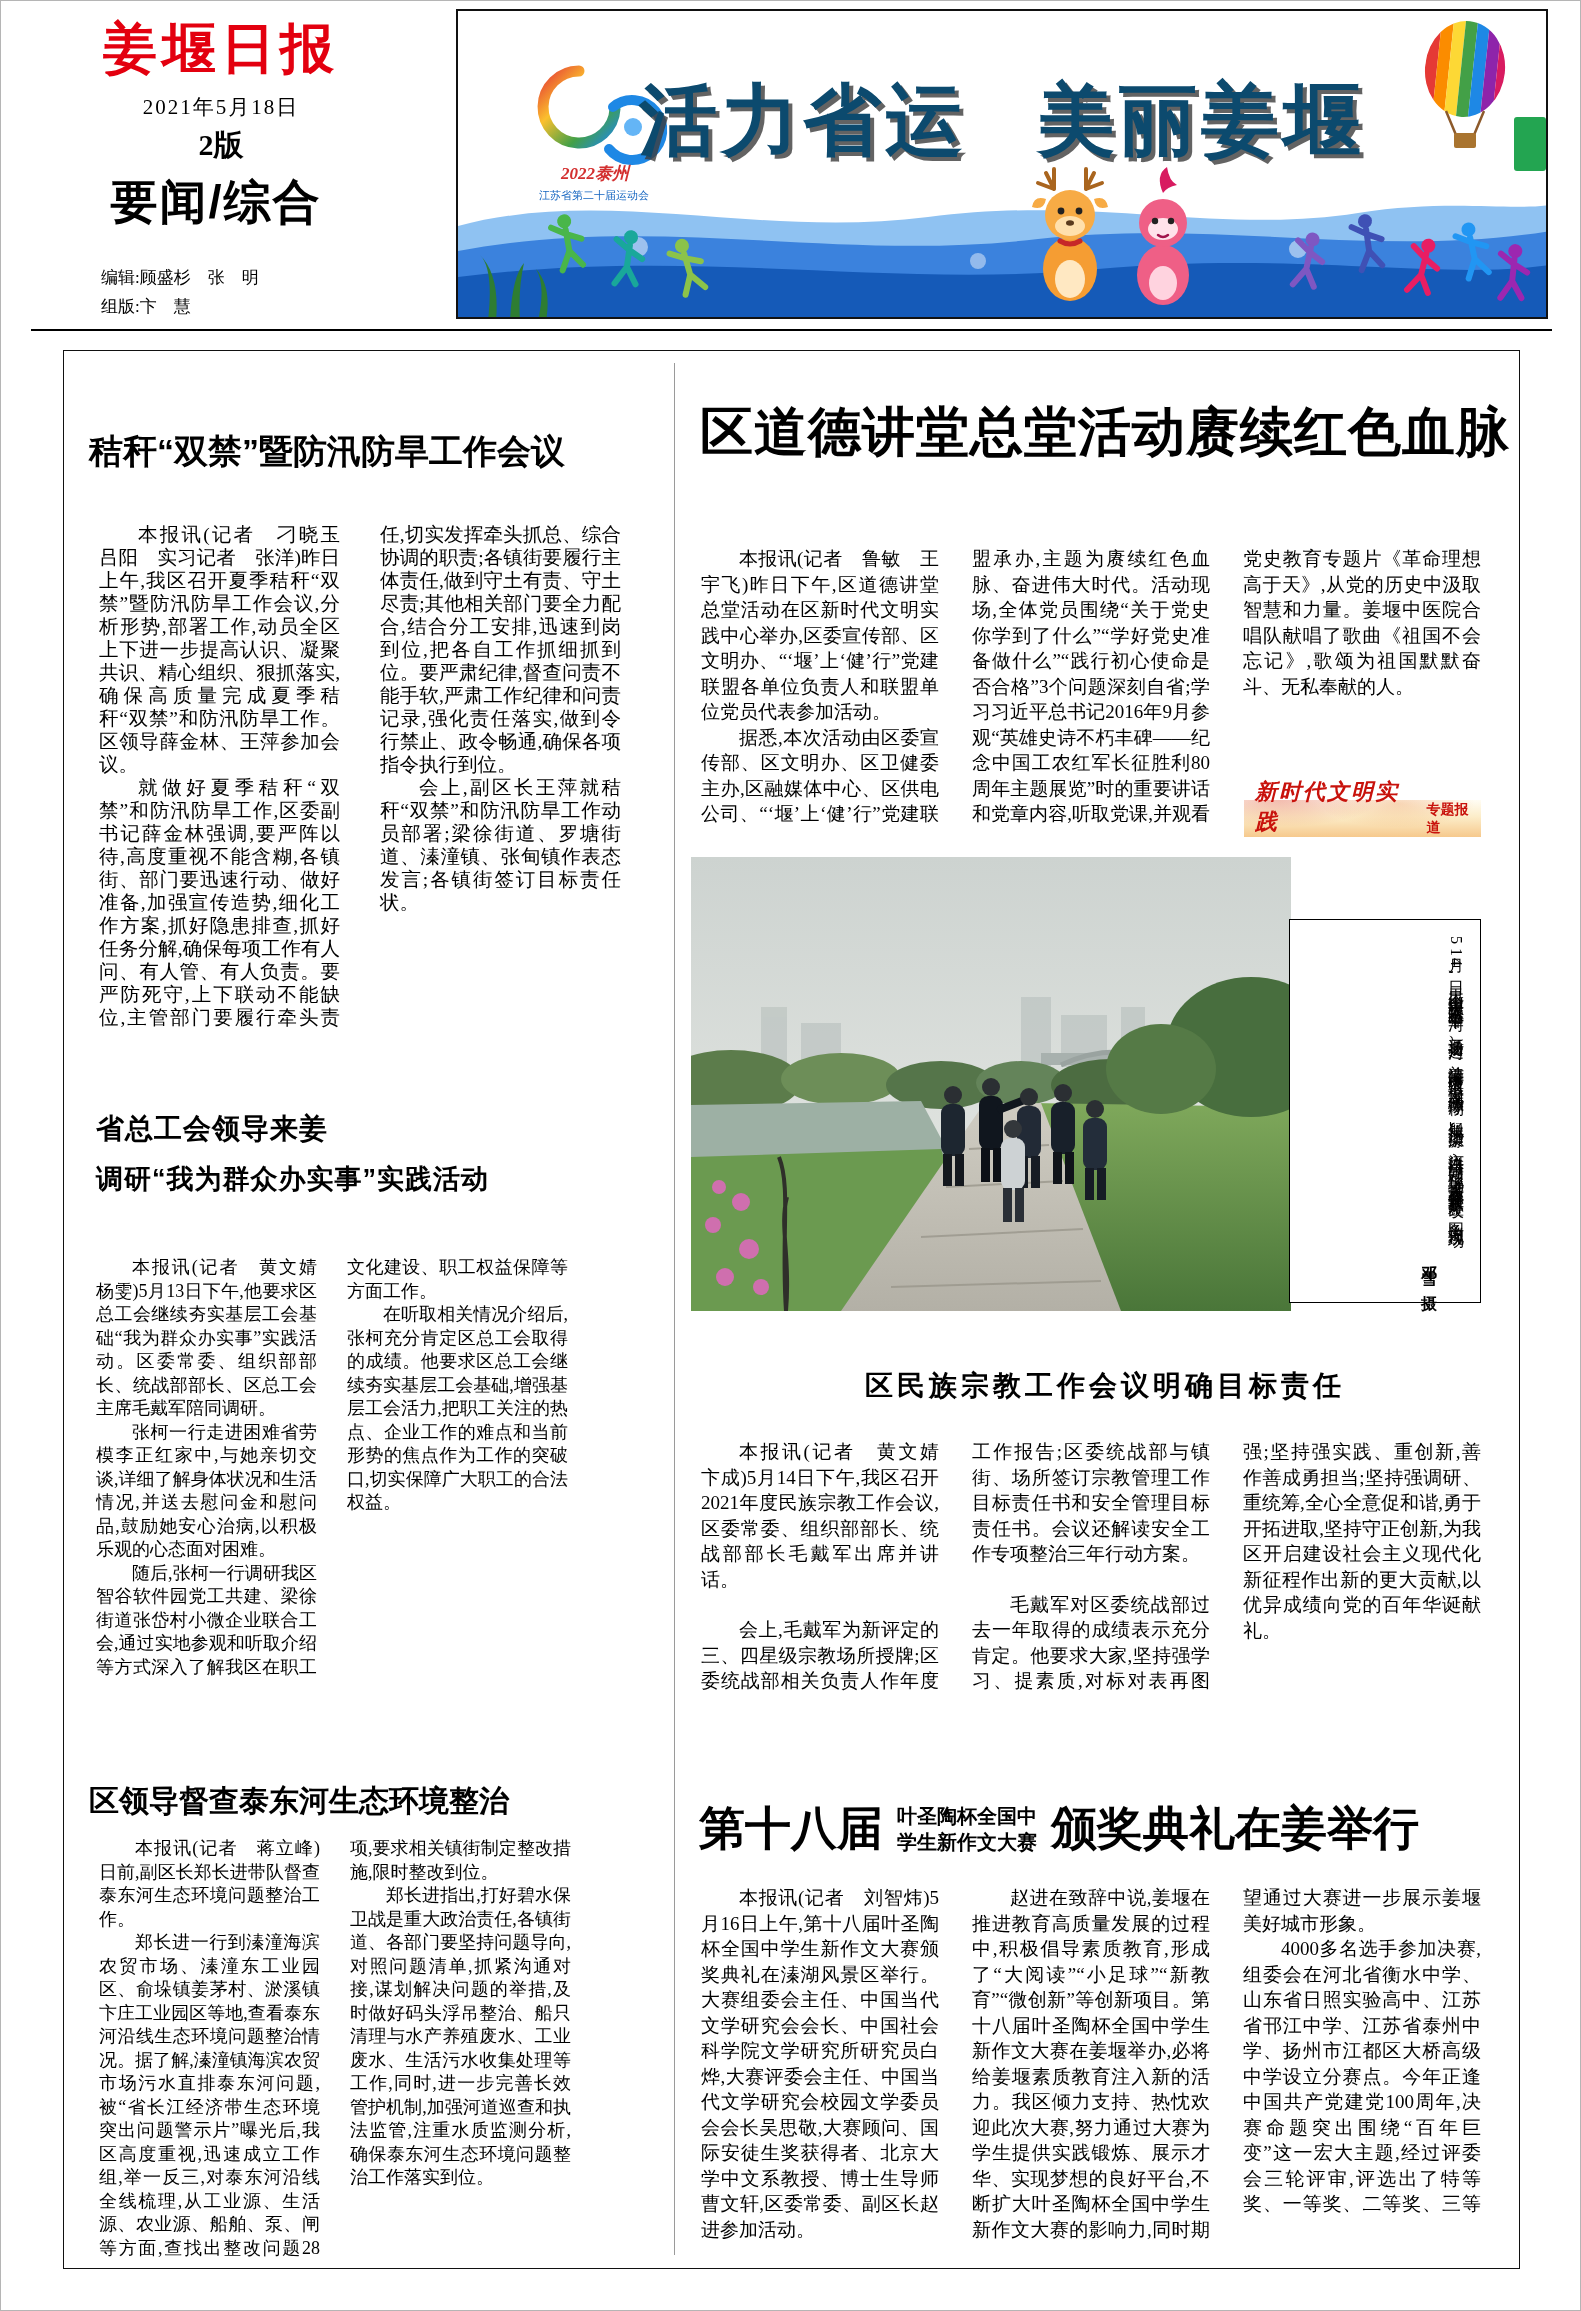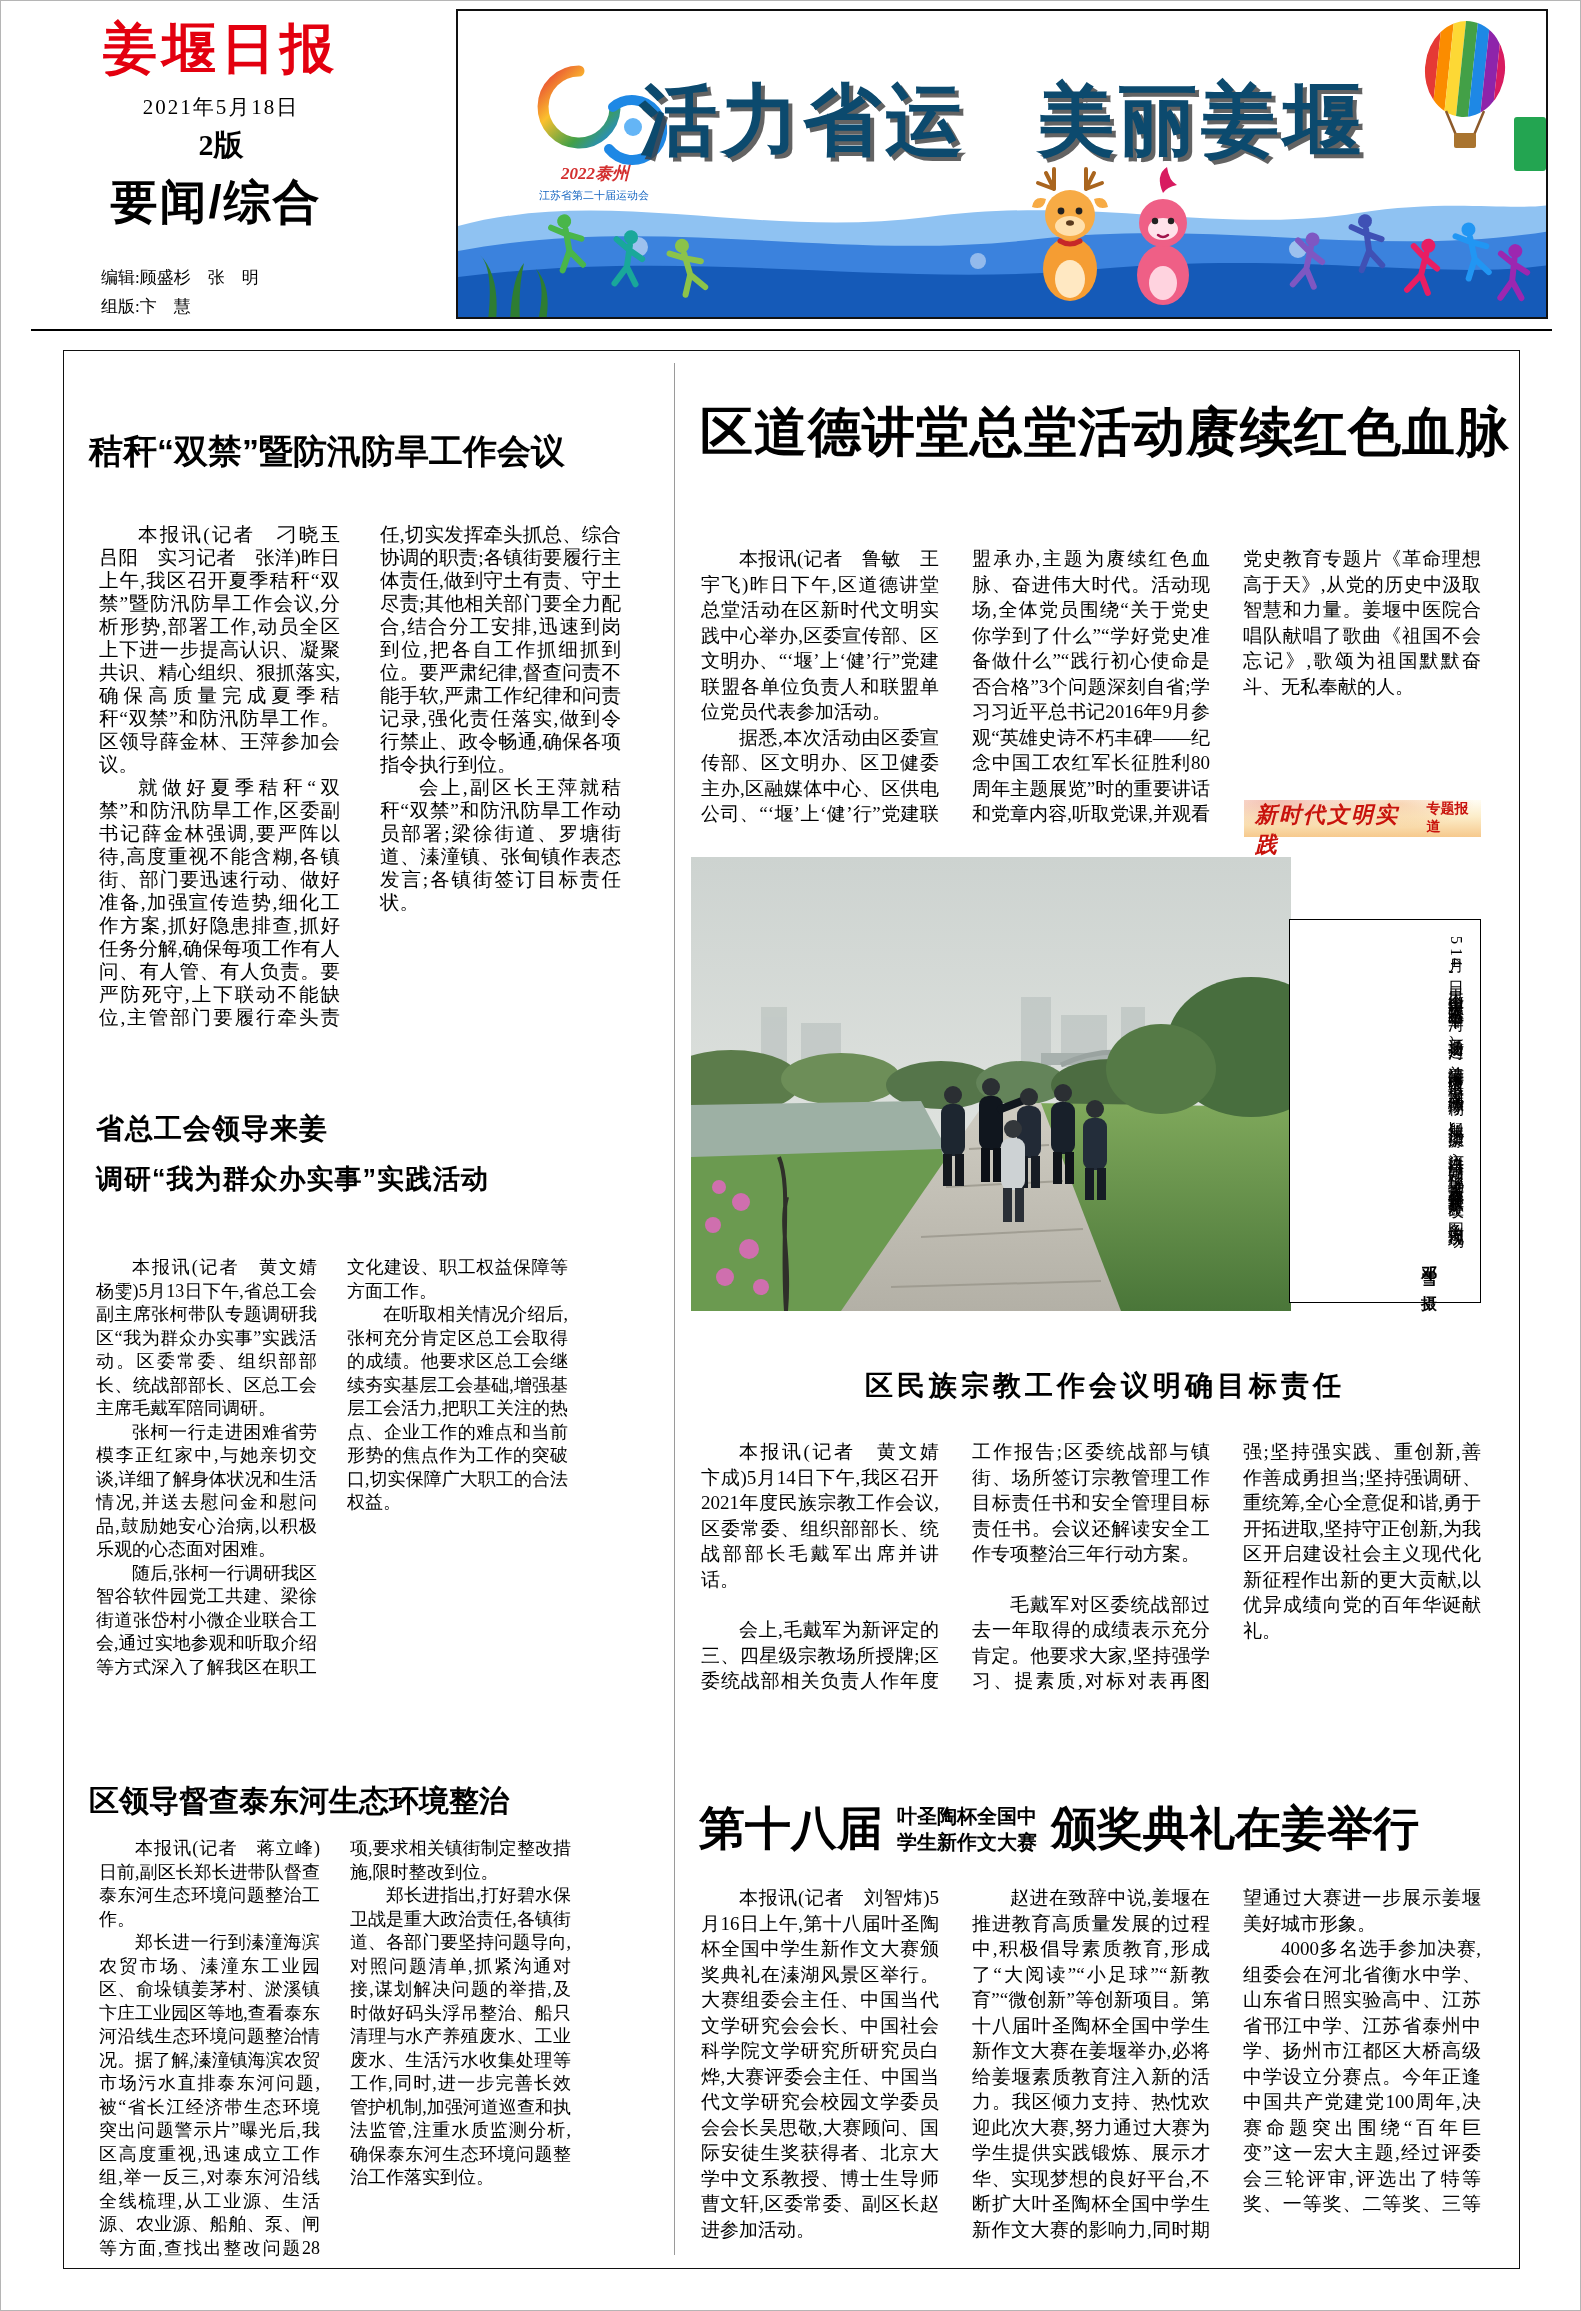--- a/index.html
+++ b/index.html
@@ -50,21 +50,21 @@
   .caption-box{border:1px solid #000;background:#fff;padding:16px 10px;}
   .caption-flow{writing-mode:vertical-rl;height:100%;width:100%;font-size:16px;line-height:27px;letter-spacing:2px;text-align:justify;}
   .caption-flow p{margin:0;}
   .caption-credit{text-align:end;font-weight:bold;letter-spacing:4px;}
   
   .special{
     background:
       radial-gradient(70% 120% at 15% 0%, rgba(214,40,20,.30), rgba(214,40,20,0) 60%),
       radial-gradient(50% 100% at 65% 10%, rgba(230,120,40,.28), rgba(230,120,40,0) 65%),
       linear-gradient(180deg,#fffdf4 0%,#fcedc9 45%,#f6c98d 100%);
-    display:flex;align-items:flex-start;justify-content:center;gap:8px;padding-left:11px;
+    display:flex;align-items:flex-end;justify-content:center;gap:8px;padding-left:11px;
   }
   .special-main{color:#c8120c;font-weight:bold;font-style:italic;font-size:22px;letter-spacing:2px;font-family:"Liberation Serif",serif;}
   .special-sub{color:#c8120c;font-weight:bold;font-size:14px;}
   .badge{background:#23a551;border-radius:3px;}
 </style>
 </head>
 <body>
 
 <div class="page">
 
@@ -204,21 +204,21 @@
   <div class="abs sans bold hA" style="left:88px;top:428px;width:582px;white-space:nowrap;">秸秆“双禁”暨防汛防旱工作会议</div>
   <div class="abs cols bodyA" style="left:98px;top:522px;width:522px;height:520px;">
     <p>本报讯(记者　刁晓玉　吕阳　实习记者　张洋)昨日上午,我区召开夏季秸秆“双禁”暨防汛防旱工作会议,分析形势,部署工作,动员全区上下进一步提高认识、凝聚共识、精心组织、狠抓落实,确保高质量完成夏季秸秆“双禁”和防汛防旱工作。区领导薛金林、王萍参加会议。</p>
     <p>就做好夏季秸秆“双禁”和防汛防旱工作,区委副书记薛金林强调,要严阵以待,高度重视不能含糊,各镇街、部门要迅速行动、做好准备,加强宣传造势,细化工作方案,抓好隐患排查,抓好任务分解,确保每项工作有人问、有人管、有人负责。要严防死守,上下联动不能缺位,主管部门要履行牵头责任,切实发挥牵头抓总、综合协调的职责;各镇街要履行主体责任,做到守土有责、守土尽责;其他相关部门要全力配合,结合分工安排,迅速到岗到位,把各自工作抓细抓到位。要严肃纪律,督查问责不能手软,严肃工作纪律和问责记录,强化责任落实,做到令行禁止、政令畅通,确保各项指令执行到位。</p>
     <p>会上,副区长王萍就秸秆“双禁”和防汛防旱工作动员部署;梁徐街道、罗塘街道、溱潼镇、张甸镇作表态发言;各镇街签订目标责任状。</p>
   </div>
 
   <div class="abs sans bold hB" style="left:95px;top:1108px;width:572px;">省总工会领导来姜</div>
   <div class="abs sans bold hB hB2" style="left:95px;top:1158px;width:582px;white-space:nowrap;">调研“我为群众办实事”实践活动</div>
   <div class="abs cols bodyBC" style="left:95px;top:1255px;width:472px;height:436px;">
-    <p>本报讯(记者　黄文婧　杨雯)5月13日下午,省总工会副主席张柯带队专题调研我区“我为群众办实事”实践活动。区委常委、组织部部长、统战部部长、区总工会主席毛戴军陪同调研。</p>
+    <p>本报讯(记者　黄文婧　杨雯)5月13日下午,他要求区总工会继续夯实基层工会基础“我为群众办实事”实践活动。区委常委、组织部部长、统战部部长、区总工会主席毛戴军陪同调研。</p>
     <p>张柯一行走进困难省劳模李正红家中,与她亲切交谈,详细了解身体状况和生活情况,并送去慰问金和慰问品,鼓励她安心治病,以积极乐观的心态面对困难。</p>
     <p>随后,张柯一行调研我区智谷软件园党工共建、梁徐街道张岱村小微企业联合工会,通过实地参观和听取介绍等方式深入了解我区在职工文化建设、职工权益保障等方面工作。</p>
     <p>在听取相关情况介绍后,张柯充分肯定区总工会取得的成绩。他要求区总工会继续夯实基层工会基础,增强基层工会活力,把职工关注的热点、企业工作的难点和当前形势的焦点作为工作的突破口,切实保障广大职工的合法权益。</p>
   </div>
 
   <div class="abs sans bold hC" style="left:88px;top:1780px;width:572px;">区领导督查泰东河生态环境整治</div>
   <div class="abs cols bodyBC" style="left:98px;top:1836px;width:472px;height:424px;">
     <p>本报讯(记者　蒋立峰)日前,副区长郑长进带队督查泰东河生态环境问题整治工作。</p>
     <p>郑长进一行到溱潼海滨农贸市场、溱潼东工业园区、俞垛镇姜茅村、淤溪镇卞庄工业园区等地,查看泰东河沿线生态环境问题整治情况。据了解,溱潼镇海滨农贸市场污水直排泰东河问题,被“省长江经济带生态环境突出问题警示片”曝光后,我区高度重视,迅速成立工作组,举一反三,对泰东河沿线全线梳理,从工业源、生活源、农业源、船舶、泵、闸等方面,查找出整改问题28项,要求相关镇街制定整改措施,限时整改到位。</p>
     <p>郑长进指出,打好碧水保卫战是重大政治责任,各镇街道、各部门要坚持问题导向,对照问题清单,抓紧沟通对接,谋划解决问题的举措,及时做好码头浮吊整治、船只清理与水产养殖废水、工业废水、生活污水收集处理等工作,同时,进一步完善长效管护机制,加强河道巡查和执法监管,注重水质监测分析,确保泰东河生态环境问题整治工作落实到位。</p>

